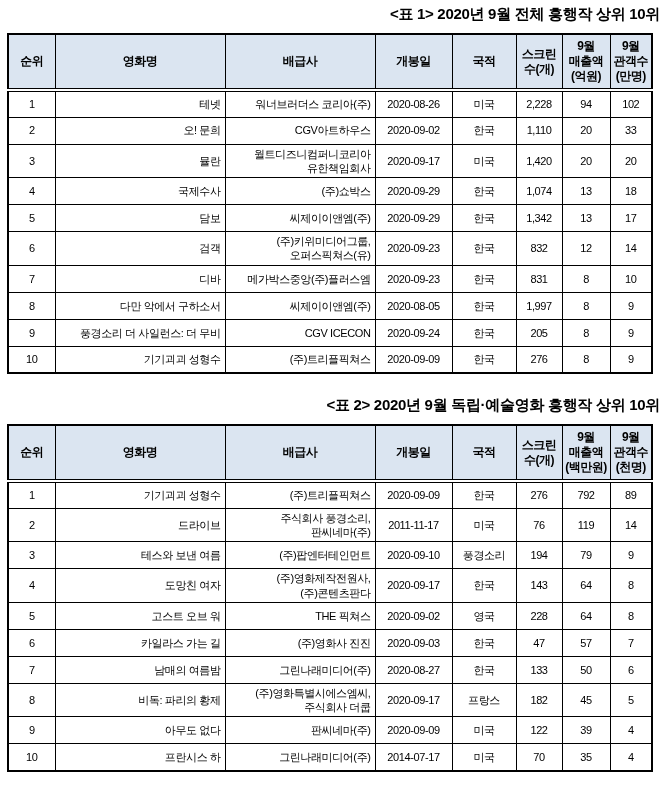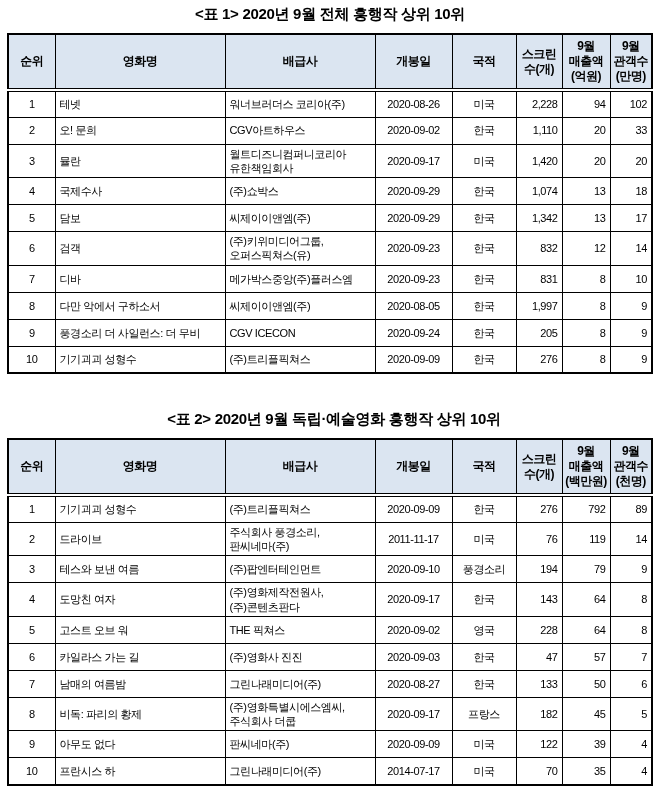--- a/index.html
+++ b/index.html
@@ -11,28 +11,28 @@
   .page {
     width: 660px;
     height: 808px;
     background: #ffffff;
     box-sizing: border-box;
     padding-top: 5px;
     overflow: hidden;
   }
   .doc-title {
     margin: 0 0 9px 0;
-    text-align: center;
+    text-align: right;
     font-size: 15px;
     font-weight: bold;
     color: #000;
     letter-spacing: -0.3px;
   }
   .doc-title.second {
-    margin-top: 36px;
+    margin-top: 22px;
     padding-left: 8px;
   }
   table.report-table {
     width: 644px;
     margin: 0 auto;
     border-collapse: collapse;
     table-layout: fixed;
     border: 2px solid var(--border-color, #000);
   }
   table.report-table th,
@@ -58,22 +58,22 @@
   table.report-table tbody td {
     font-size: 11px;
     line-height: 1.3;
     height: 27px;
     padding: 2px 4px;
     vertical-align: middle;
     white-space: pre-line;
     letter-spacing: -0.4px;
   }
   .al-center { text-align: center; }
-  .al-left   { text-align: left; }
-  .al-right  { text-align: right; }
+  .al-left   { text-align: right; }
+  .al-right  { text-align: center; }
 </style>
 </head>
 <body>
 
 <div class="page">
 
   <h1 class="doc-title">&lt;표 1&gt; 2020년 9월 전체 흥행작 상위 10위</h1>
 
   <table class="report-table">
     <colgroup>

